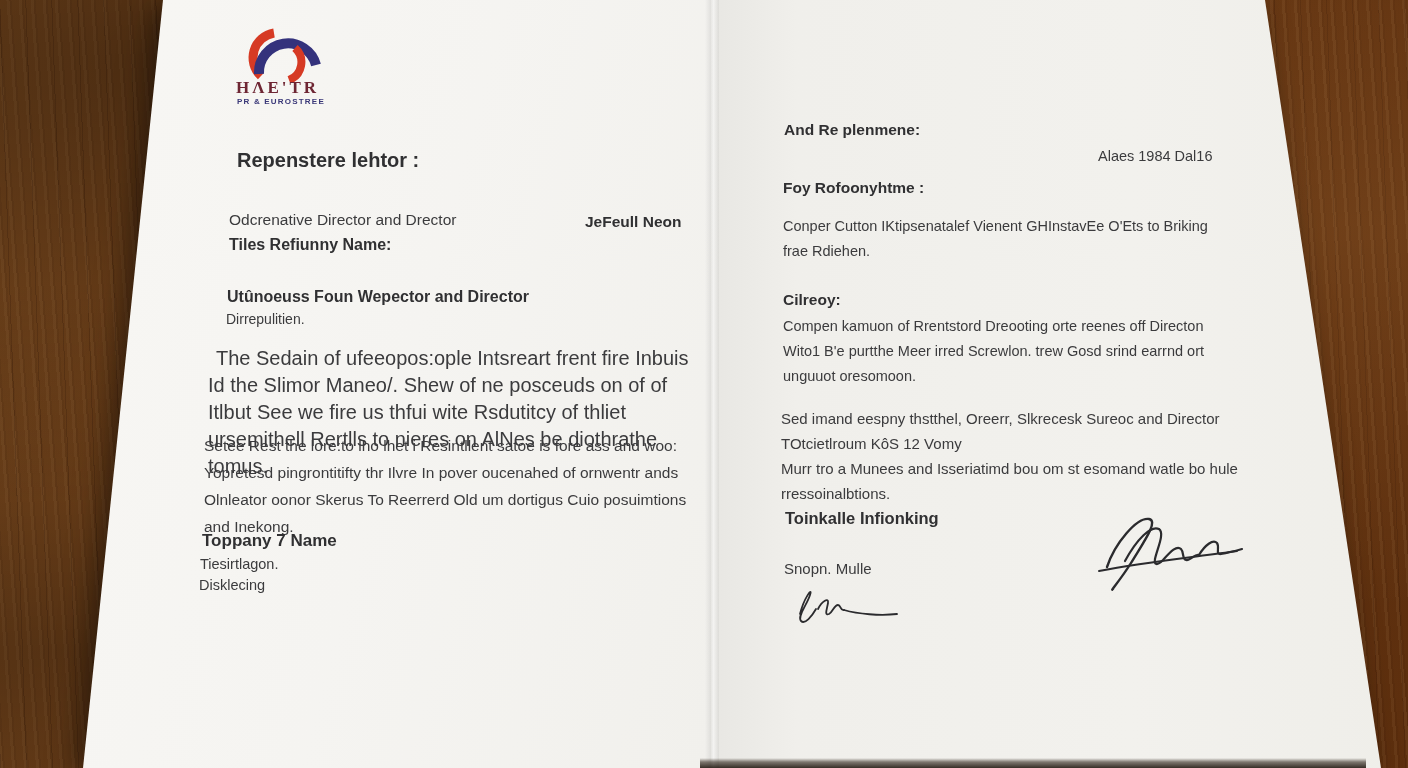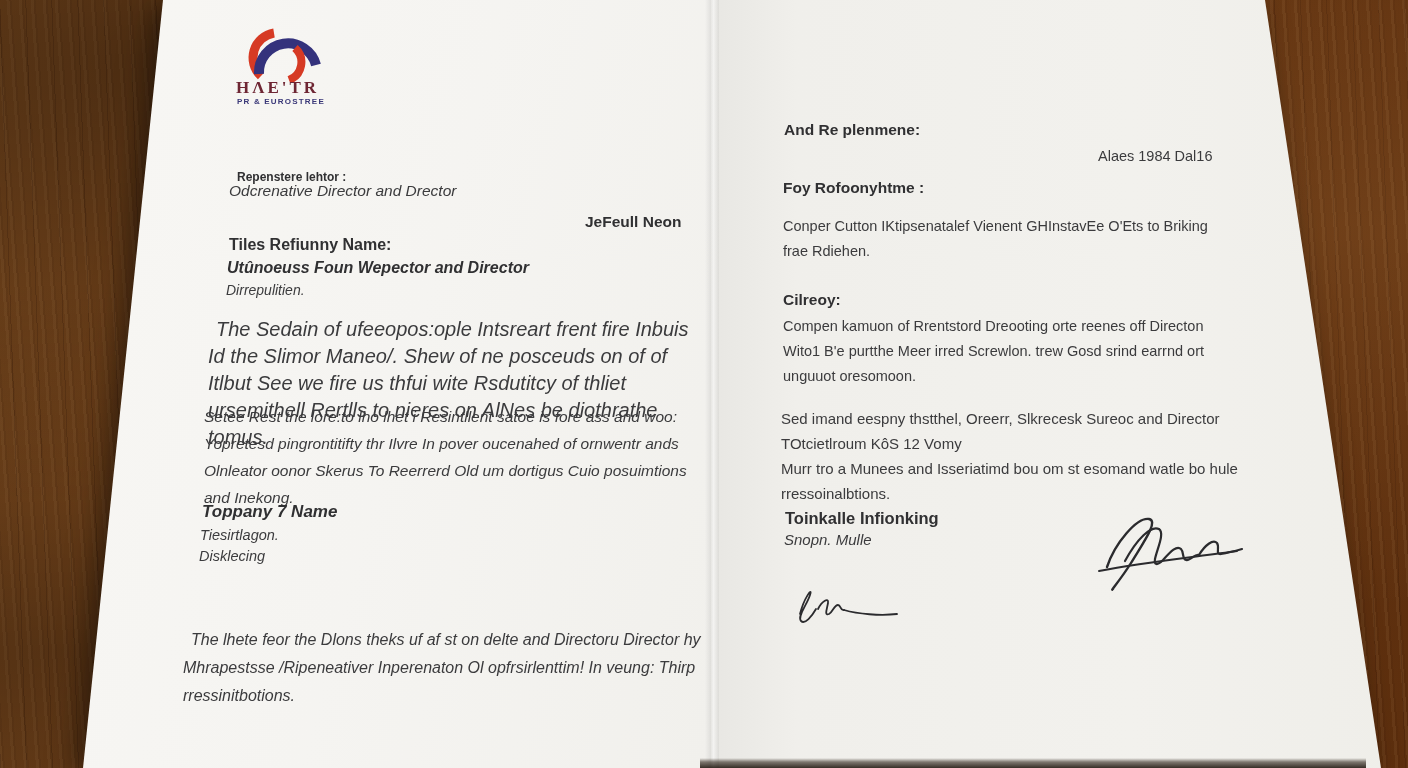--- a/index.html
+++ b/index.html
@@ -33,21 +33,21 @@
     position:absolute;left:705px;top:0;width:14px;height:768px;
     background:linear-gradient(90deg, rgba(0,0,0,0) 0%, rgba(0,0,0,0.07) 40%, rgba(255,255,255,0.55) 58%, rgba(0,0,0,0.05) 100%);
   }
   .bottom-edge{
     position:absolute;left:700px;bottom:0;width:666px;height:10px;
     background:linear-gradient(180deg, rgba(46,30,14,0) 0%, rgba(30,19,8,0.55) 40%, rgba(22,13,5,0.85) 100%);
   }
   .abs{position:absolute;}
   .txt{color:#3b3b3d;}
   .hd{font-weight:bold;color:#303032;}
-  .it{font-style:italic;}
+  .it{margin-top:29px;}
   .logo-brand{
     font-family:"Liberation Serif","DejaVu Serif",serif;
     font-weight:bold;color:#6e2633;font-size:17px;letter-spacing:3px;
   }
   .logo-tagline{
     color:#3a3878;font-size:8px;font-weight:bold;letter-spacing:1.2px;
   }
   .sig path{fill:none;stroke:#2b2b2e;stroke-linecap:round;stroke-linejoin:round;}
 </style>
 </head>
@@ -61,36 +61,35 @@
       <div class="fold-line"></div>
 
       <svg class="abs" style="left:236px;top:26px;" width="100" height="56" viewBox="0 0 100 56">
         <path d="M38 7 A25 25 0 0 0 25 50" stroke="#d63a24" stroke-width="9" fill="none"></path>
         <path d="M23 48 A29 29 0 0 1 80 39" stroke="#34327c" stroke-width="10" fill="none"></path>
         <path d="M59 22 A19 19 0 0 1 53 54" stroke="#d63a24" stroke-width="8" fill="none"></path>
       </svg>
       <div class="abs logo-brand" style="left:236px;top:78px;">HΛΕ'TR</div>
       <div class="abs logo-tagline" style="left:237px;top:97px;">PR &amp; EUROSTREE</div>
 
-      <div class="abs hd" style="left:237px;top:149px;font-size:12px;margin-top:21px;">Repenstere lehtor :</div>
+      <div class="abs hd" style="left:237px;top:149px;font-size:20px;">Repenstere lehtor :</div>
       <div class="abs txt it" style="left:229px;top:182px;font-size:15.5px;">Odcrenative Director and Drector</div>
       <div class="abs hd" style="left:585px;top:213px;font-size:15.5px;">JeFeull Neon</div>
 
       <div class="abs hd" style="left:229px;top:236px;font-size:16px;">Tiles Refiunny Name:</div>
       <div class="abs hd it" style="left:227px;top:259px;font-size:16px;">Utûnoeuss Foun Wepector and Director</div>
       <div class="abs txt it" style="left:226px;top:282px;font-size:14px;">Dirrepulitien.</div>
 
       <div class="abs txt it" style="left:208px;top:316px;width:500px;font-size:20px;line-height:27px;text-indent:8px;">The Sedain of ufeeopos:ople Intsreart frent fire Inbuis Id the Slimor Maneo/. Shew of ne posceuds on of of Itlbut See we fire us thfui wite Rsdutitcy of thliet ursemithell Rertlls to nieres on AlNes be diothrathe tomus.</div>
       <div class="abs txt it" style="left:204px;top:403px;width:505px;font-size:15.5px;line-height:27px;">Setee Rest the lore:to lho lhet i Resintllent satoe is fore ass and woo: Yopretesd pingrontitifty thr Ilvre In pover oucenahed of ornwentr ands Olnleator oonor Skerus To Reerrerd Old um dortigus Cuio posuimtions and Inekong.</div>
 
       <div class="abs hd it" style="left:202px;top:502px;font-size:17px;">Toppany 7 Name</div>
       <div class="abs txt it" style="left:200px;top:527px;font-size:14.5px;">Tiesirtlagon.</div>
       <div class="abs txt it" style="left:199px;top:548px;font-size:14.5px;">Disklecing</div>
 
-      <div class="abs txt it" style="left:183px;top:626px;width:540px;font-size:16px;line-height:28px;text-indent:8px;">The lhete feor the Dlons theks uf af st on delte and Directoru Director hy Mhrapestsse /Ripeneativer Inperenaton Ol opfrsirlenttim! In veung: Thirp rressinitbotions.</div>
 
       <div class="abs hd" style="left:784px;top:121px;font-size:15.5px;">And Re plenmene:</div>
       <div class="abs txt" style="left:1098px;top:148px;font-size:14.5px;">Alaes 1984 Dal16</div>
 
       <div class="abs hd" style="left:783px;top:179px;font-size:15.5px;">Foy Rofoonyhtme :</div>
       <div class="abs txt" style="left:783px;top:214px;width:450px;font-size:14.5px;line-height:25px;">Conper Cutton IKtipsenatalef Vienent GHInstavEe O'Ets to Briking frae Rdiehen.</div>
 
       <div class="abs hd" style="left:783px;top:291px;font-size:15.5px;">Cilreoy:</div>
       <div class="abs txt" style="left:783px;top:314px;width:450px;font-size:14.5px;line-height:25px;">Compen kamuon of Rrentstord Dreooting orte reenes off Directon Wito1 B'e purtthe Meer irred Screwlon. trew Gosd srind earrnd ort unguuot oresomoon.</div>
 

